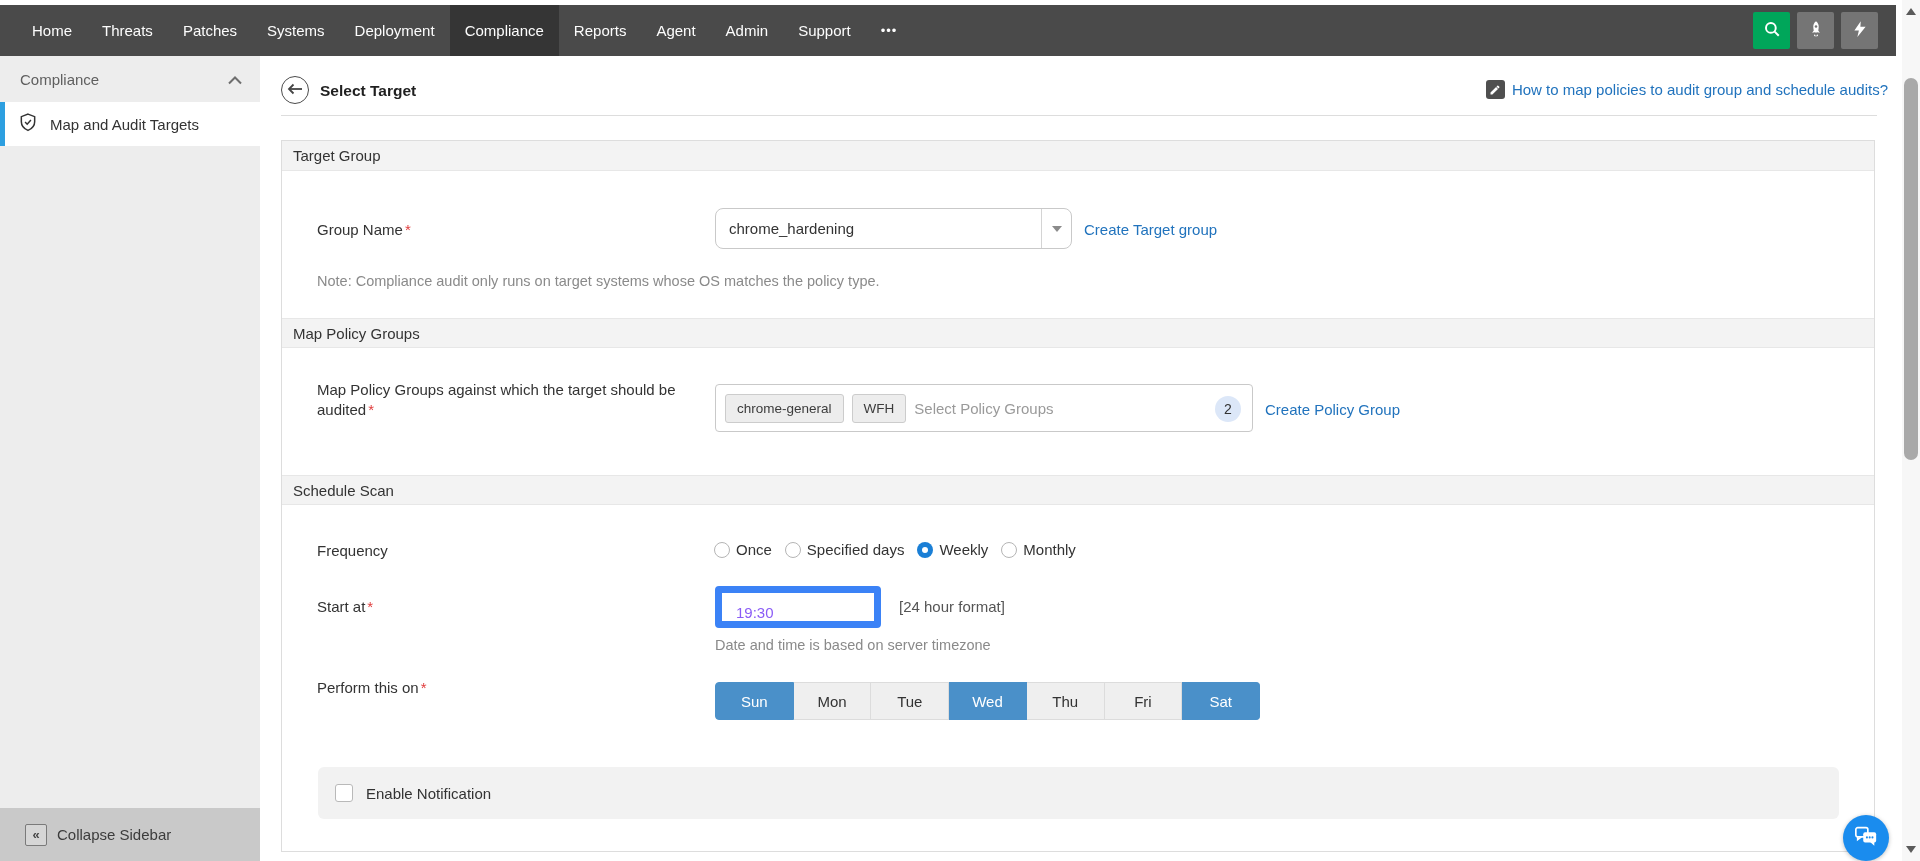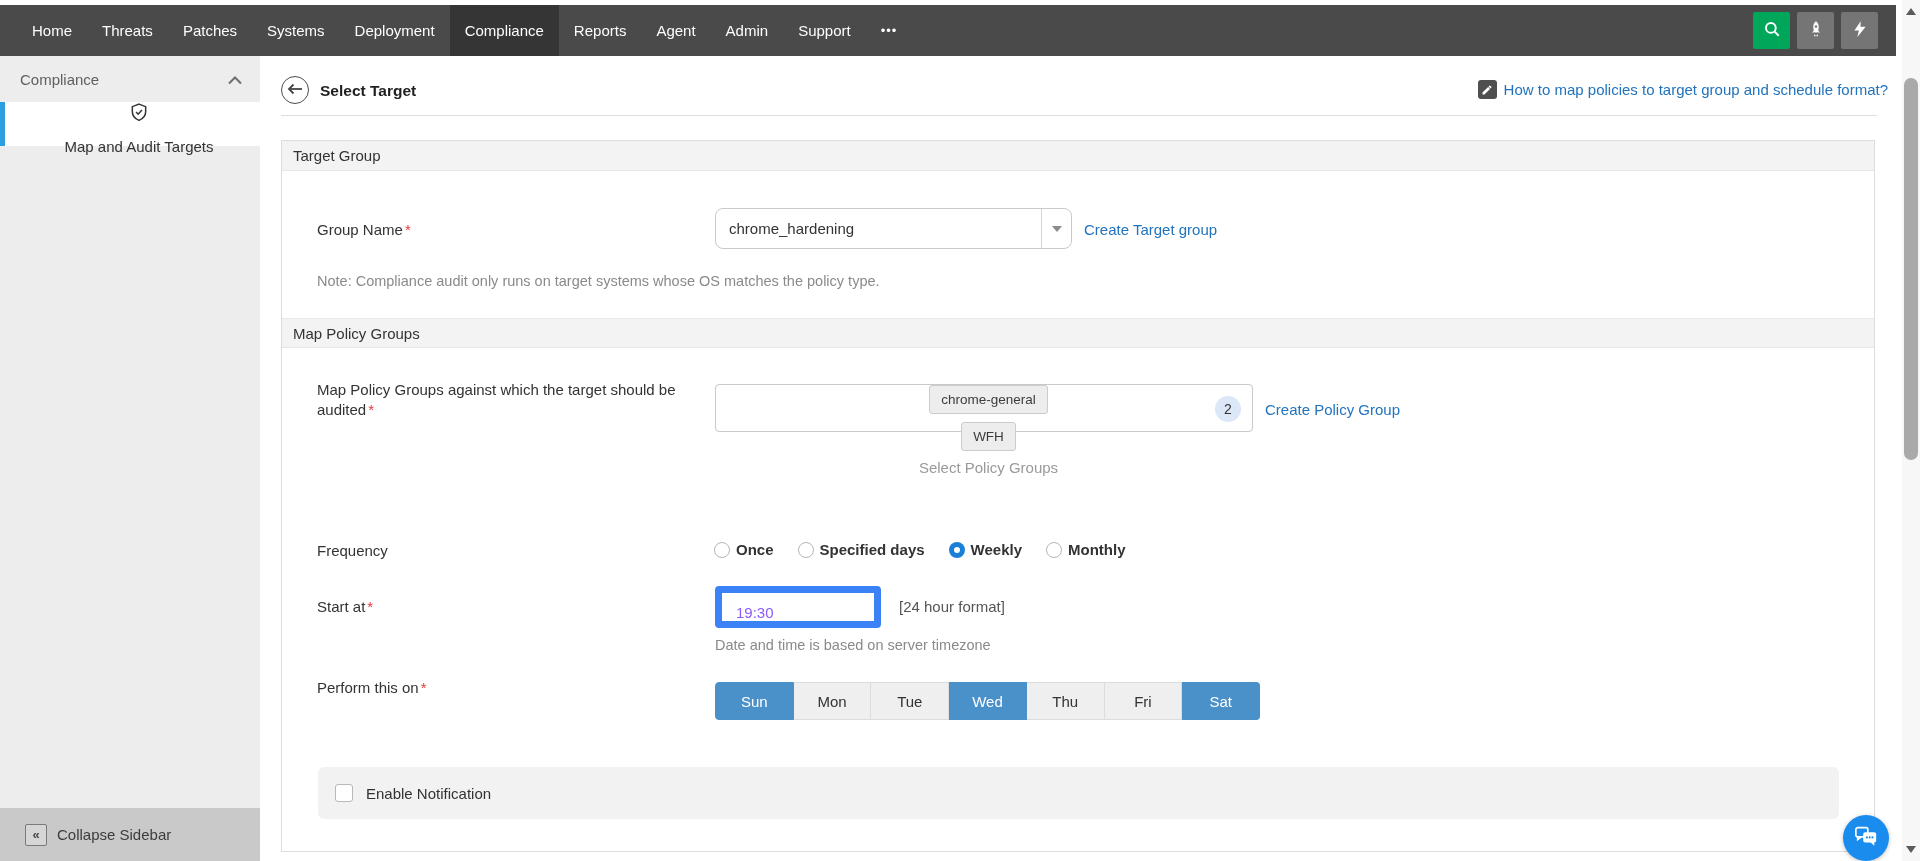--- a/index.html
+++ b/index.html
@@ -20,21 +20,21 @@
   #scrollbar { position:absolute; left:1902px; top:0; width:18px; height:861px; background:#f7f7f7; }
   .scroll-arrow { position:absolute; left:4px; width:0; height:0; border-left:5px solid transparent; border-right:5px solid transparent; }
   .scroll-arrow.up { top:8px; border-bottom:7px solid #5a5a5a; }
   .scroll-arrow.down { bottom:8px; border-top:7px solid #5a5a5a; }
   #scroll-thumb { position:absolute; left:2px; top:78px; width:14px; height:382px; background:#a9a9a9; border-radius:7px; }
 
   
   #sidebar { position:absolute; left:0; top:56px; width:260px; height:805px; background:#ededed; }
   #sidebar-header { height:46px; display:flex; align-items:center; justify-content:space-between; padding:0 18px 0 20px; color:#5f5f5f; font-size:15px; }
   .side-item { height:42px; display:flex; align-items:center; gap:12px; padding-left:14px; font-size:15px; color:#333; cursor:pointer; }
-  .side-item.selected { background:#fff; border-left:5px solid #2d9fe0; padding-left:13px; height:44px;flex-direction:column; }
+  .side-item.selected { background:#fff; border-left:5px solid #2d9fe0; padding-left:13px; height:44px; }
   #collapse-bar { position:absolute; left:0; bottom:0; width:260px; height:53px; background:#c9c9c9; display:flex; align-items:center; gap:10px; padding-left:25px; cursor:pointer; }
   #collapse-icon { width:22px; height:22px; border:1px solid #7a7a7a; border-radius:2px; background:#d6d6d6; color:#444; font-size:13px; font-weight:bold; text-align:center; line-height:20px; }
   #collapse-label { font-size:15px; color:#3c3c3c; }
 
   
   #main { position:absolute; left:260px; top:56px; width:1642px; height:805px; background:#fff; }
   #back-btn { position:absolute; left:21px; top:20px; width:28px; height:28px; border:1.5px solid #4c4c4c; border-radius:50%; display:flex; align-items:center; justify-content:center; cursor:pointer; background:#fff; }
   #page-title { position:absolute; left:60px; top:26px; font-size:15.5px; font-weight:bold; color:#1f1f1f; }
   #help-link { position:absolute; right:14px; top:24px; display:flex; align-items:center; gap:7px; cursor:pointer; }
   #help-link .txt { color:#2173bd; font-size:15px; }
@@ -49,27 +49,27 @@
   .note-text { position:absolute; font-size:14.5px; color:#8a8a8a; }
   .blue-link { position:absolute; font-size:15px; color:#2173bd; cursor:pointer; white-space:nowrap; }
 
   
   #group-combo { position:absolute; left:433px; top:67px; width:357px; height:41px; border:1px solid #c9c9c9; border-radius:8px; background:#fff; display:flex; }
   #group-combo .val { flex:1; line-height:39px; padding-left:13px; font-size:15px; color:#333; }
   #combo-caret { width:30px; border-left:1px solid #d4d4d4; display:flex; align-items:center; justify-content:center; cursor:pointer; }
   .caret-down { width:0; height:0; border-left:5px solid transparent; border-right:5px solid transparent; border-top:6px solid #8b8b8b; }
 
   
-  #multiselect { position:absolute; left:433px; top:243px; width:538px; height:48px; border:1px solid #c9c9c9; border-radius:4px; background:#fff; display:flex; align-items:center; padding-left:9px; gap:8px;flex-direction:column; }
+  #multiselect { position:absolute; left:433px; top:243px; width:538px; height:48px; border:1px solid #c9c9c9; border-radius:4px; background:#fff; display:flex; align-items:center; padding-left:9px; gap:8px; }
   .chip { background:#ededed; border:1px solid #cccccc; border-radius:3px; font-size:13.5px; color:#3c3c3c; padding:6px 11px; white-space:nowrap; cursor:pointer; }
   #ms-placeholder { font-size:15px; color:#9a9a9a; }
   #count-badge { position:absolute; right:11px; top:11px; width:26px; height:26px; border-radius:50%; background:#dce7f8; font-size:14px; color:#333; text-align:center; line-height:26px; }
 
   
-  #freq-radios { position:absolute; left:432px; top:400px; display:flex; gap:24px; align-items:center;font-weight:bold; }
+  #freq-radios { position:absolute; left:432px; top:400px; display:flex; gap:13px; align-items:center; }
   .radio { display:flex; align-items:center; gap:6px; cursor:pointer; }
   .radio-circle { width:16px; height:16px; border-radius:50%; border:1px solid #b5b5b5; background:#fff; }
   .radio-circle.sel { border:none; background:#1a7fd6; position:relative; }
   .radio-circle.sel::after { content:""; position:absolute; left:5px; top:5px; width:6px; height:6px; border-radius:50%; background:#fff; }
   .radio-label { font-size:15px; color:#333; }
 
   
   #time-input { position:absolute; left:433px; top:445px; width:166px; height:42px; border:7px solid #3b82f6; border-radius:4px; font-size:15px; color:#8b5cf6; line-height:40px; padding-left:14px; background:#fff; }
   #format-hint { position:absolute; left:617px; top:457px; font-size:15px; color:#555; }
 
@@ -174,21 +174,21 @@
       </span>
     </div>
     <div id="page-title">Select Target</div>
 
     <div id="help-link">
       <span id="help-icon">
         <svg width="12" height="12" viewBox="0 0 24 24" fill="#ffffff">
             <path d="M3 17.2V21h3.8L18 9.8 14.2 6 3 17.2zM20.7 7.1c.4-.4.4-1 0-1.4l-2.4-2.4c-.4-.4-1-.4-1.4 0L15 5.2 18.8 9l1.9-1.9z"></path>
           </svg>
       </span>
-      <span class="txt">How to map policies to target group and schedule format?</span>
+      <span class="txt">How to map policies to audit group and schedule audits?</span>
     </div>
 
     <div id="header-divider"></div>
 
     <div id="panel">
 
       <div class="section-bar" style="top:0;">Target Group</div>
 
       <div class="form-label" style="top:80px;">
         <span>Group Name</span><span class="req">*</span>
@@ -211,20 +211,21 @@
       </div>
 
       <div id="multiselect">
         <span class="chip">chrome-general</span>
         <span class="chip">WFH</span>
         <span id="ms-placeholder">Select Policy Groups</span>
         <span id="count-badge">2</span>
       </div>
       <div class="blue-link" style="left:983px; top:260px;">Create Policy Group</div>
 
+      <div class="section-bar mid" style="top:334px;">Schedule Scan</div>
 
       <div class="form-label" style="top:401px;">Frequency</div>
       <div id="freq-radios">
         <span class="radio">
           <span class="radio-circle"></span>
           <span class="radio-label">Once</span>
         </span>
         <span class="radio">
           <span class="radio-circle"></span>
           <span class="radio-label">Specified days</span>

